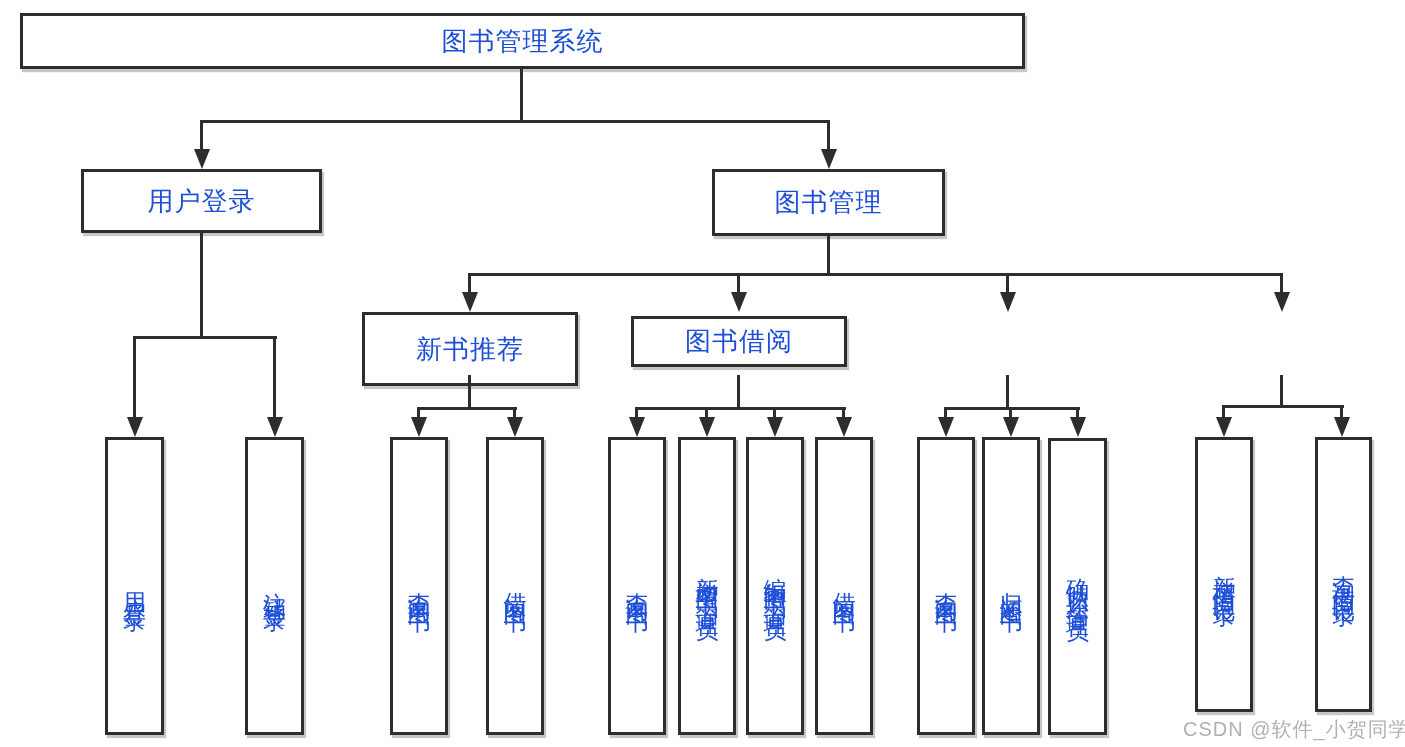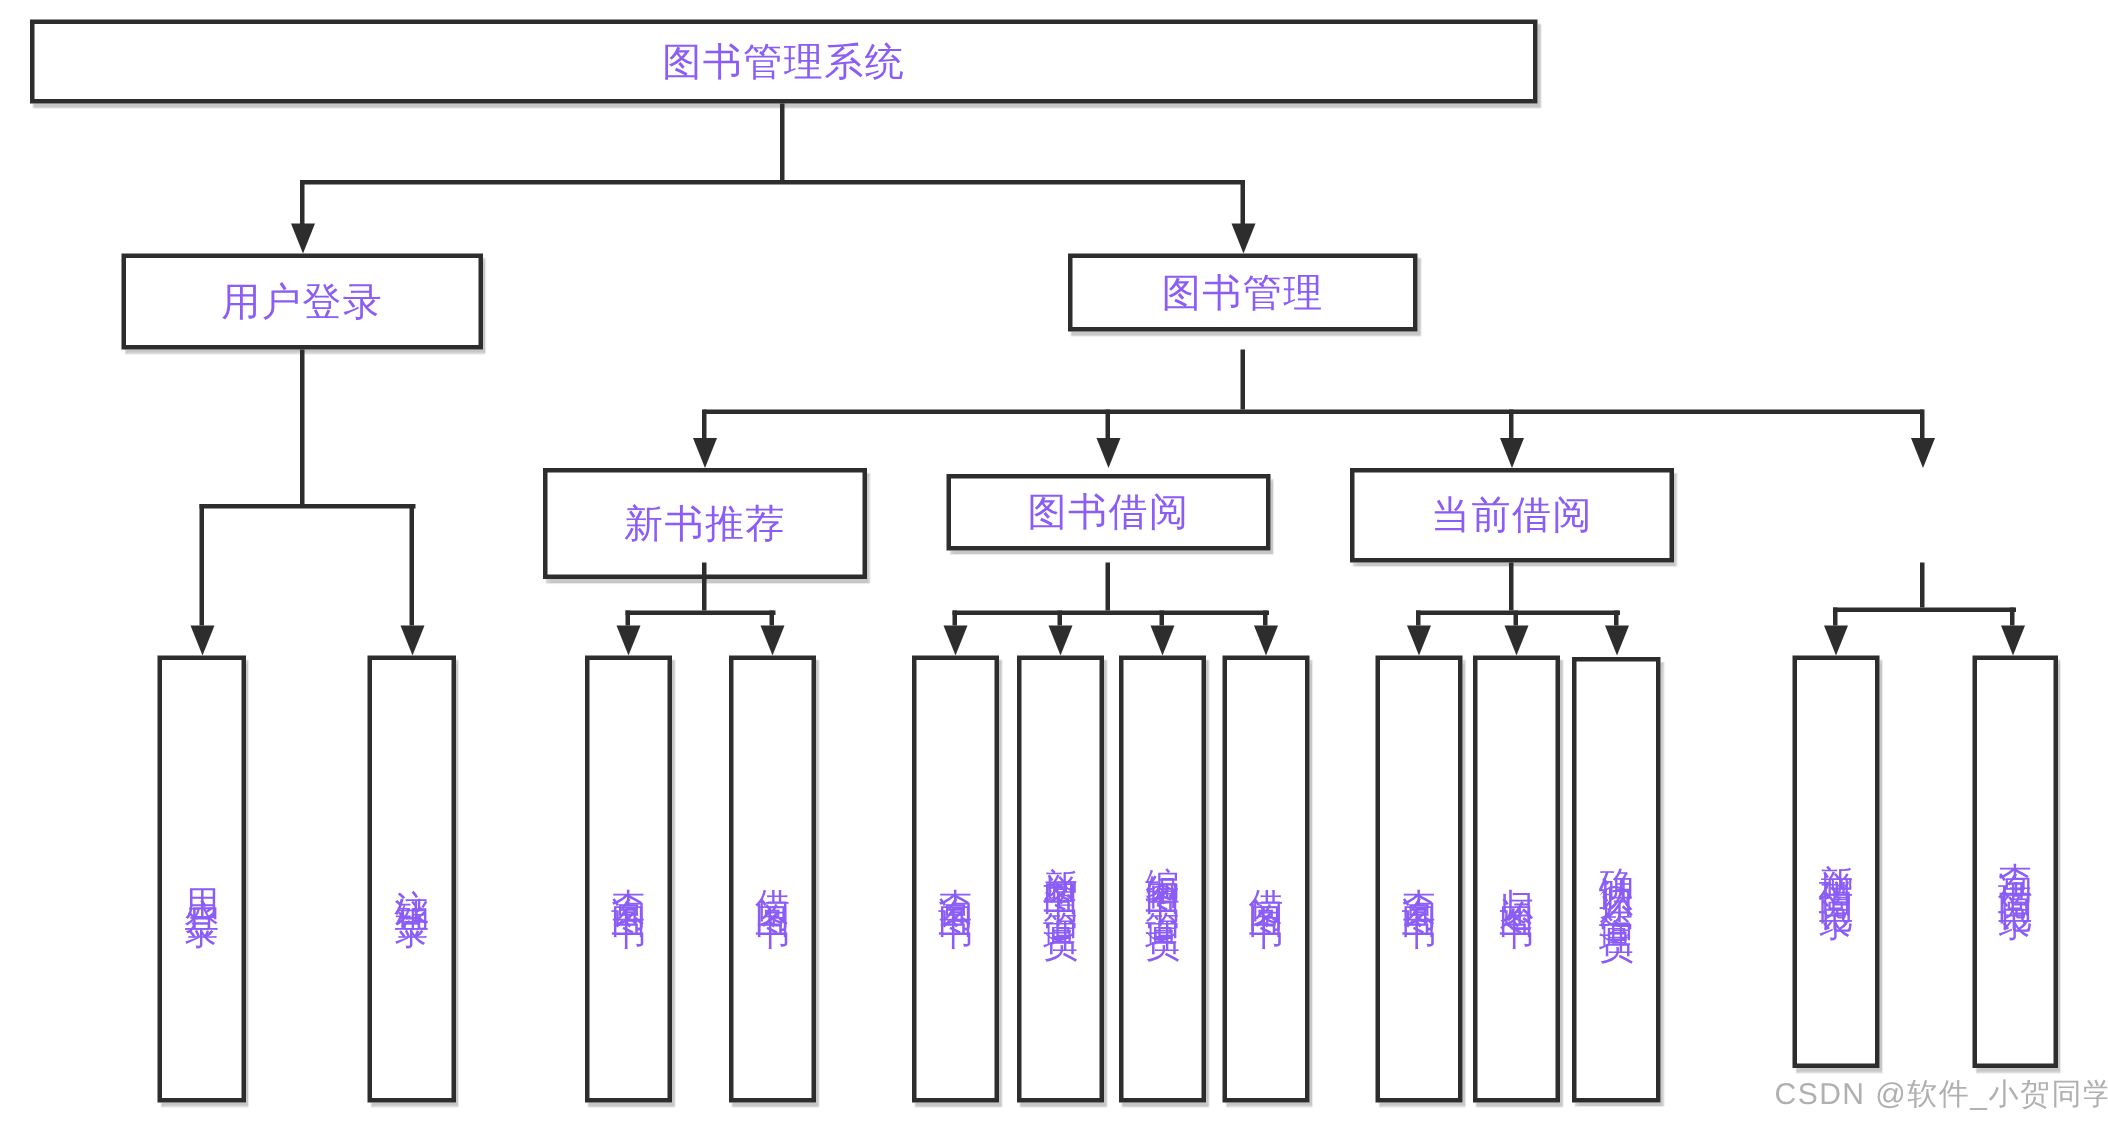--- a/index.html
+++ b/index.html
@@ -13,21 +13,21 @@
   }
   .node {
     position: absolute;
     box-sizing: border-box;
     background: #ffffff;
     border: 3px solid #2d2d2d;
     box-shadow: 2px 3px 1px rgba(0,0,0,0.22);
     display: flex;
     align-items: center;
     justify-content: center;
-    color: #8b5cf6;
+    color: #1d4ed8;
   }
   .node.h { font-size: 26px; letter-spacing: 1px; }
   .node.h .lbl { white-space: nowrap; }
   .node.v .lbl {
     writing-mode: vertical-rl;
     text-orientation: mixed;
     font-size: 23px;
     letter-spacing: 6px;
     line-height: 1;
   }
@@ -57,32 +57,29 @@
 
 <div class="canvas">
 
   <div class="node h" style="left:20px;top:13px;width:1005px;height:56px">
     <span class="lbl">图书管理系统</span>
   </div>
 
   <div class="node h" style="left:81px;top:169px;width:241px;height:64px">
     <span class="lbl">用户登录</span>
   </div>
-  <div class="node h" style="left:712px;top:169px;width:233px;height:52px">
+  <div class="node h" style="left:712px;top:169px;width:233px;height:67px">
     <span class="lbl">图书管理</span>
   </div>
 
   <div class="node h" style="left:362px;top:312px;width:216px;height:74px">
     <span class="lbl">新书推荐</span>
   </div>
   <div class="node h" style="left:631px;top:316px;width:216px;height:51px">
     <span class="lbl">图书借阅</span>
-  </div>
-  <div class="node h" style="left:900px;top:312px;width:216px;height:63px">
-    <span class="lbl">当前借阅</span>
   </div>
 
   <div class="node v" style="left:105px;top:437px;width:59px;height:298px">
     <span class="lbl">用户登录</span>
   </div>
   <div class="node v" style="left:245px;top:437px;width:59px;height:298px">
     <span class="lbl">注销登录</span>
   </div>
 
   <div class="node v" style="left:390px;top:437px;width:58px;height:298px">

